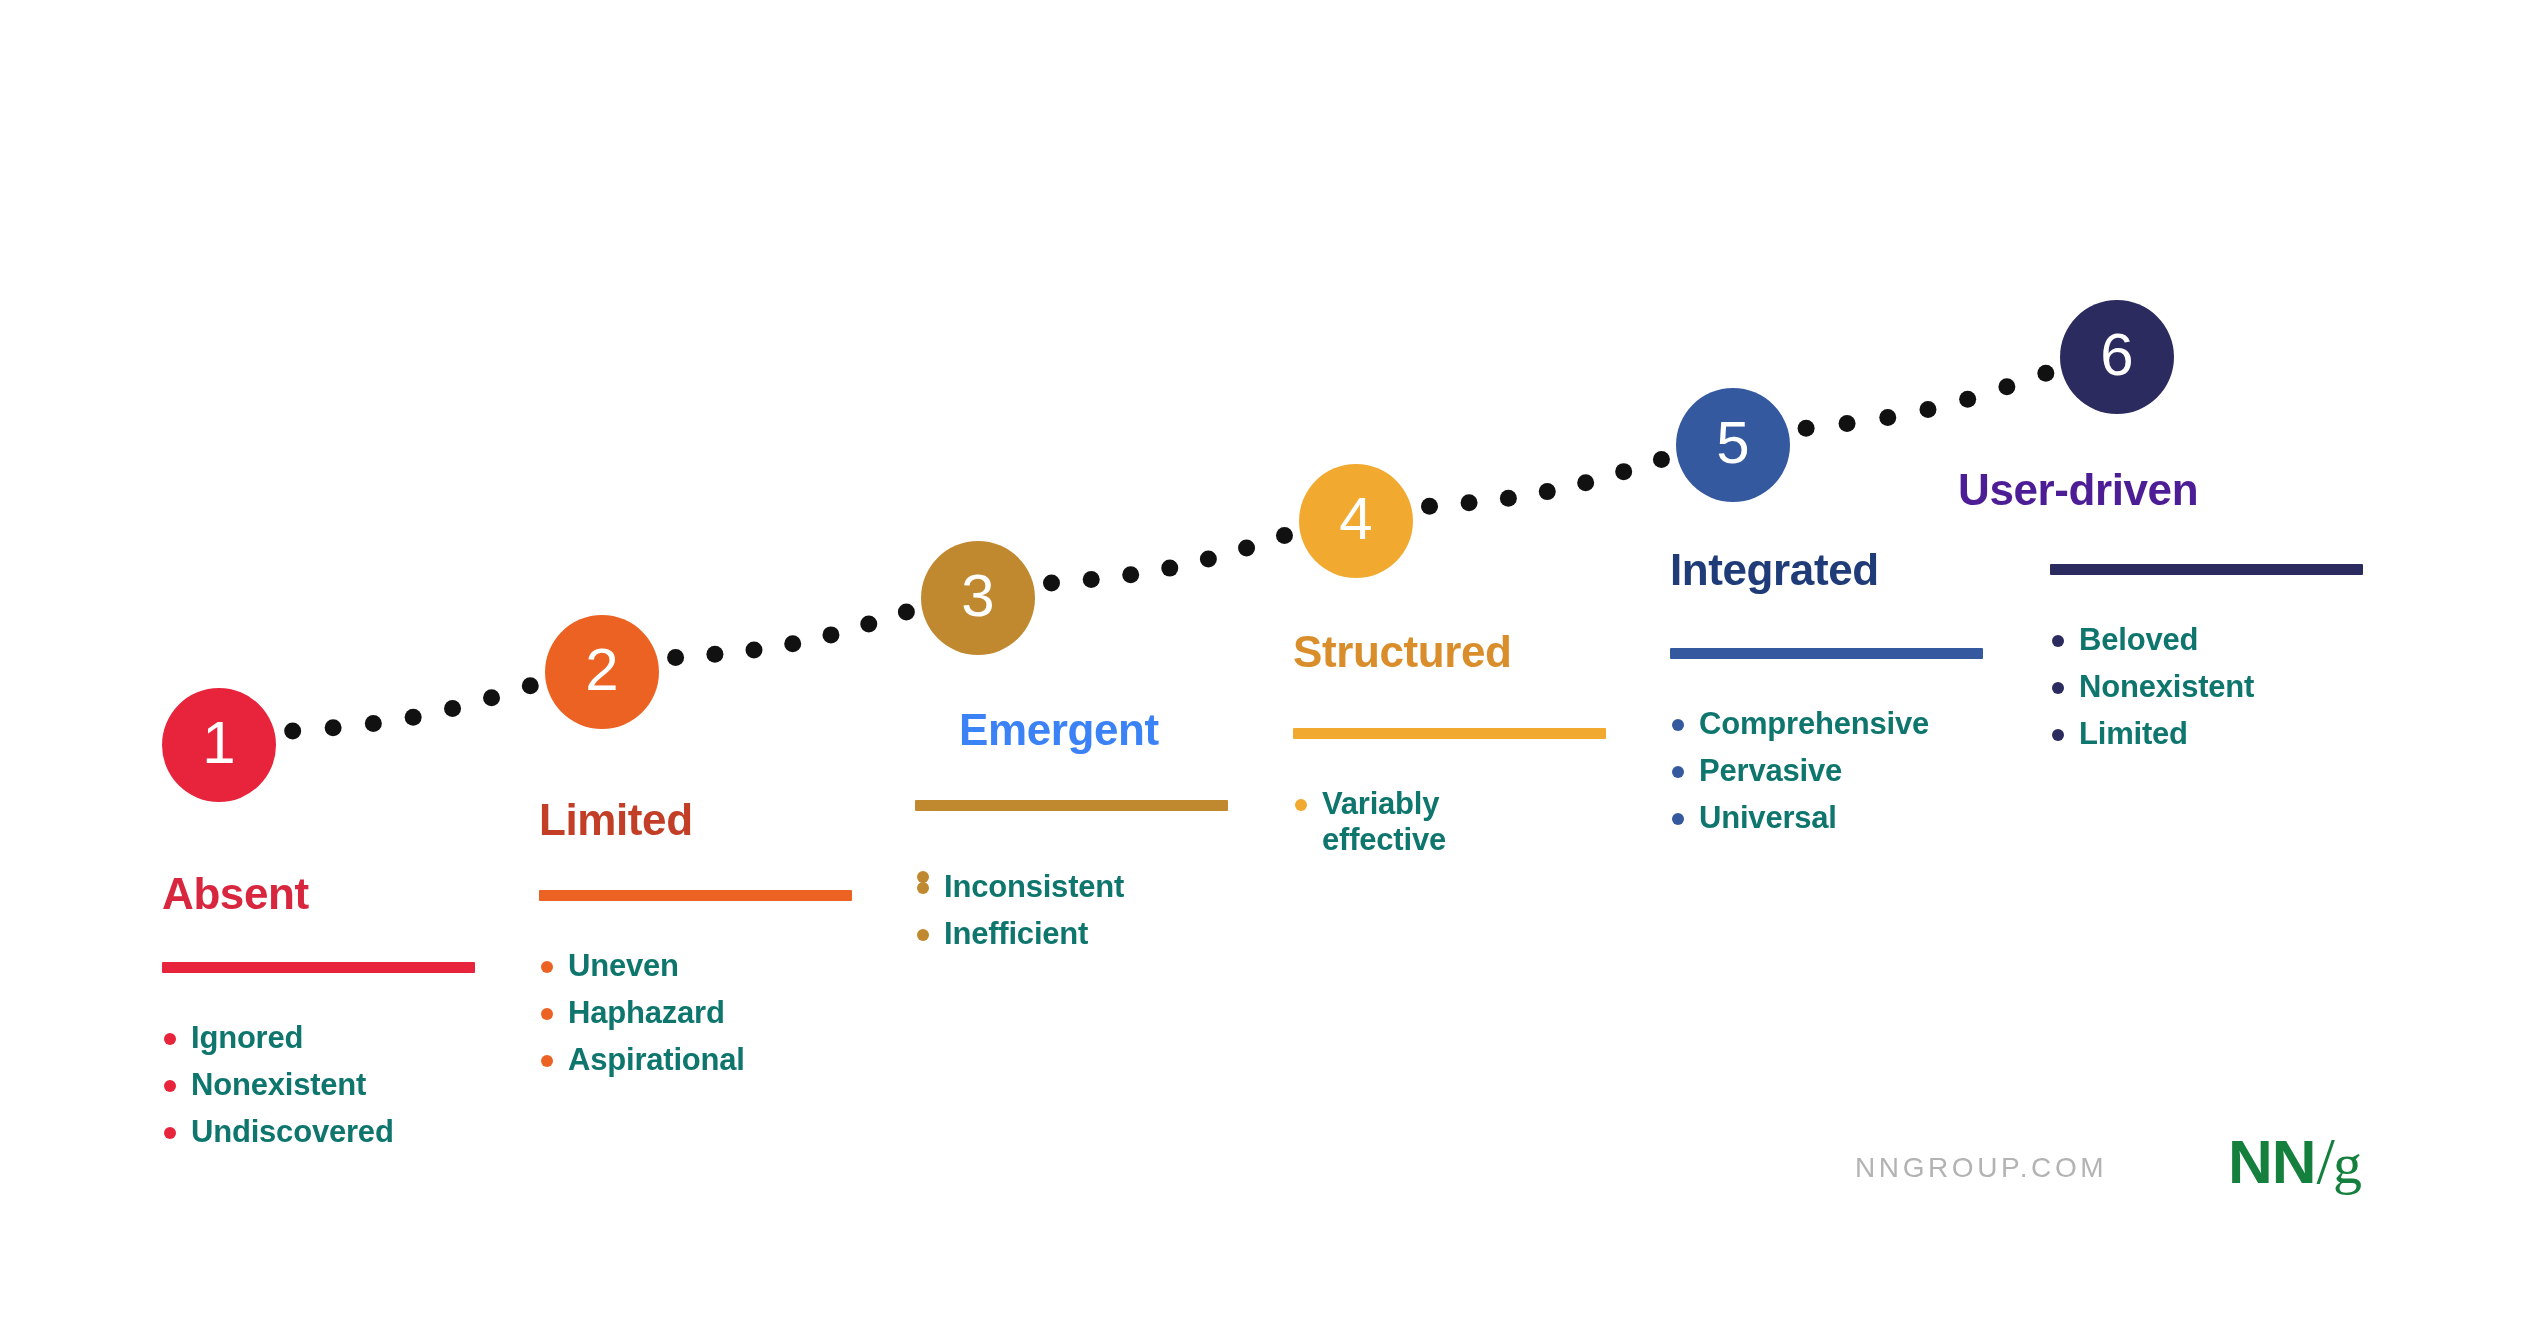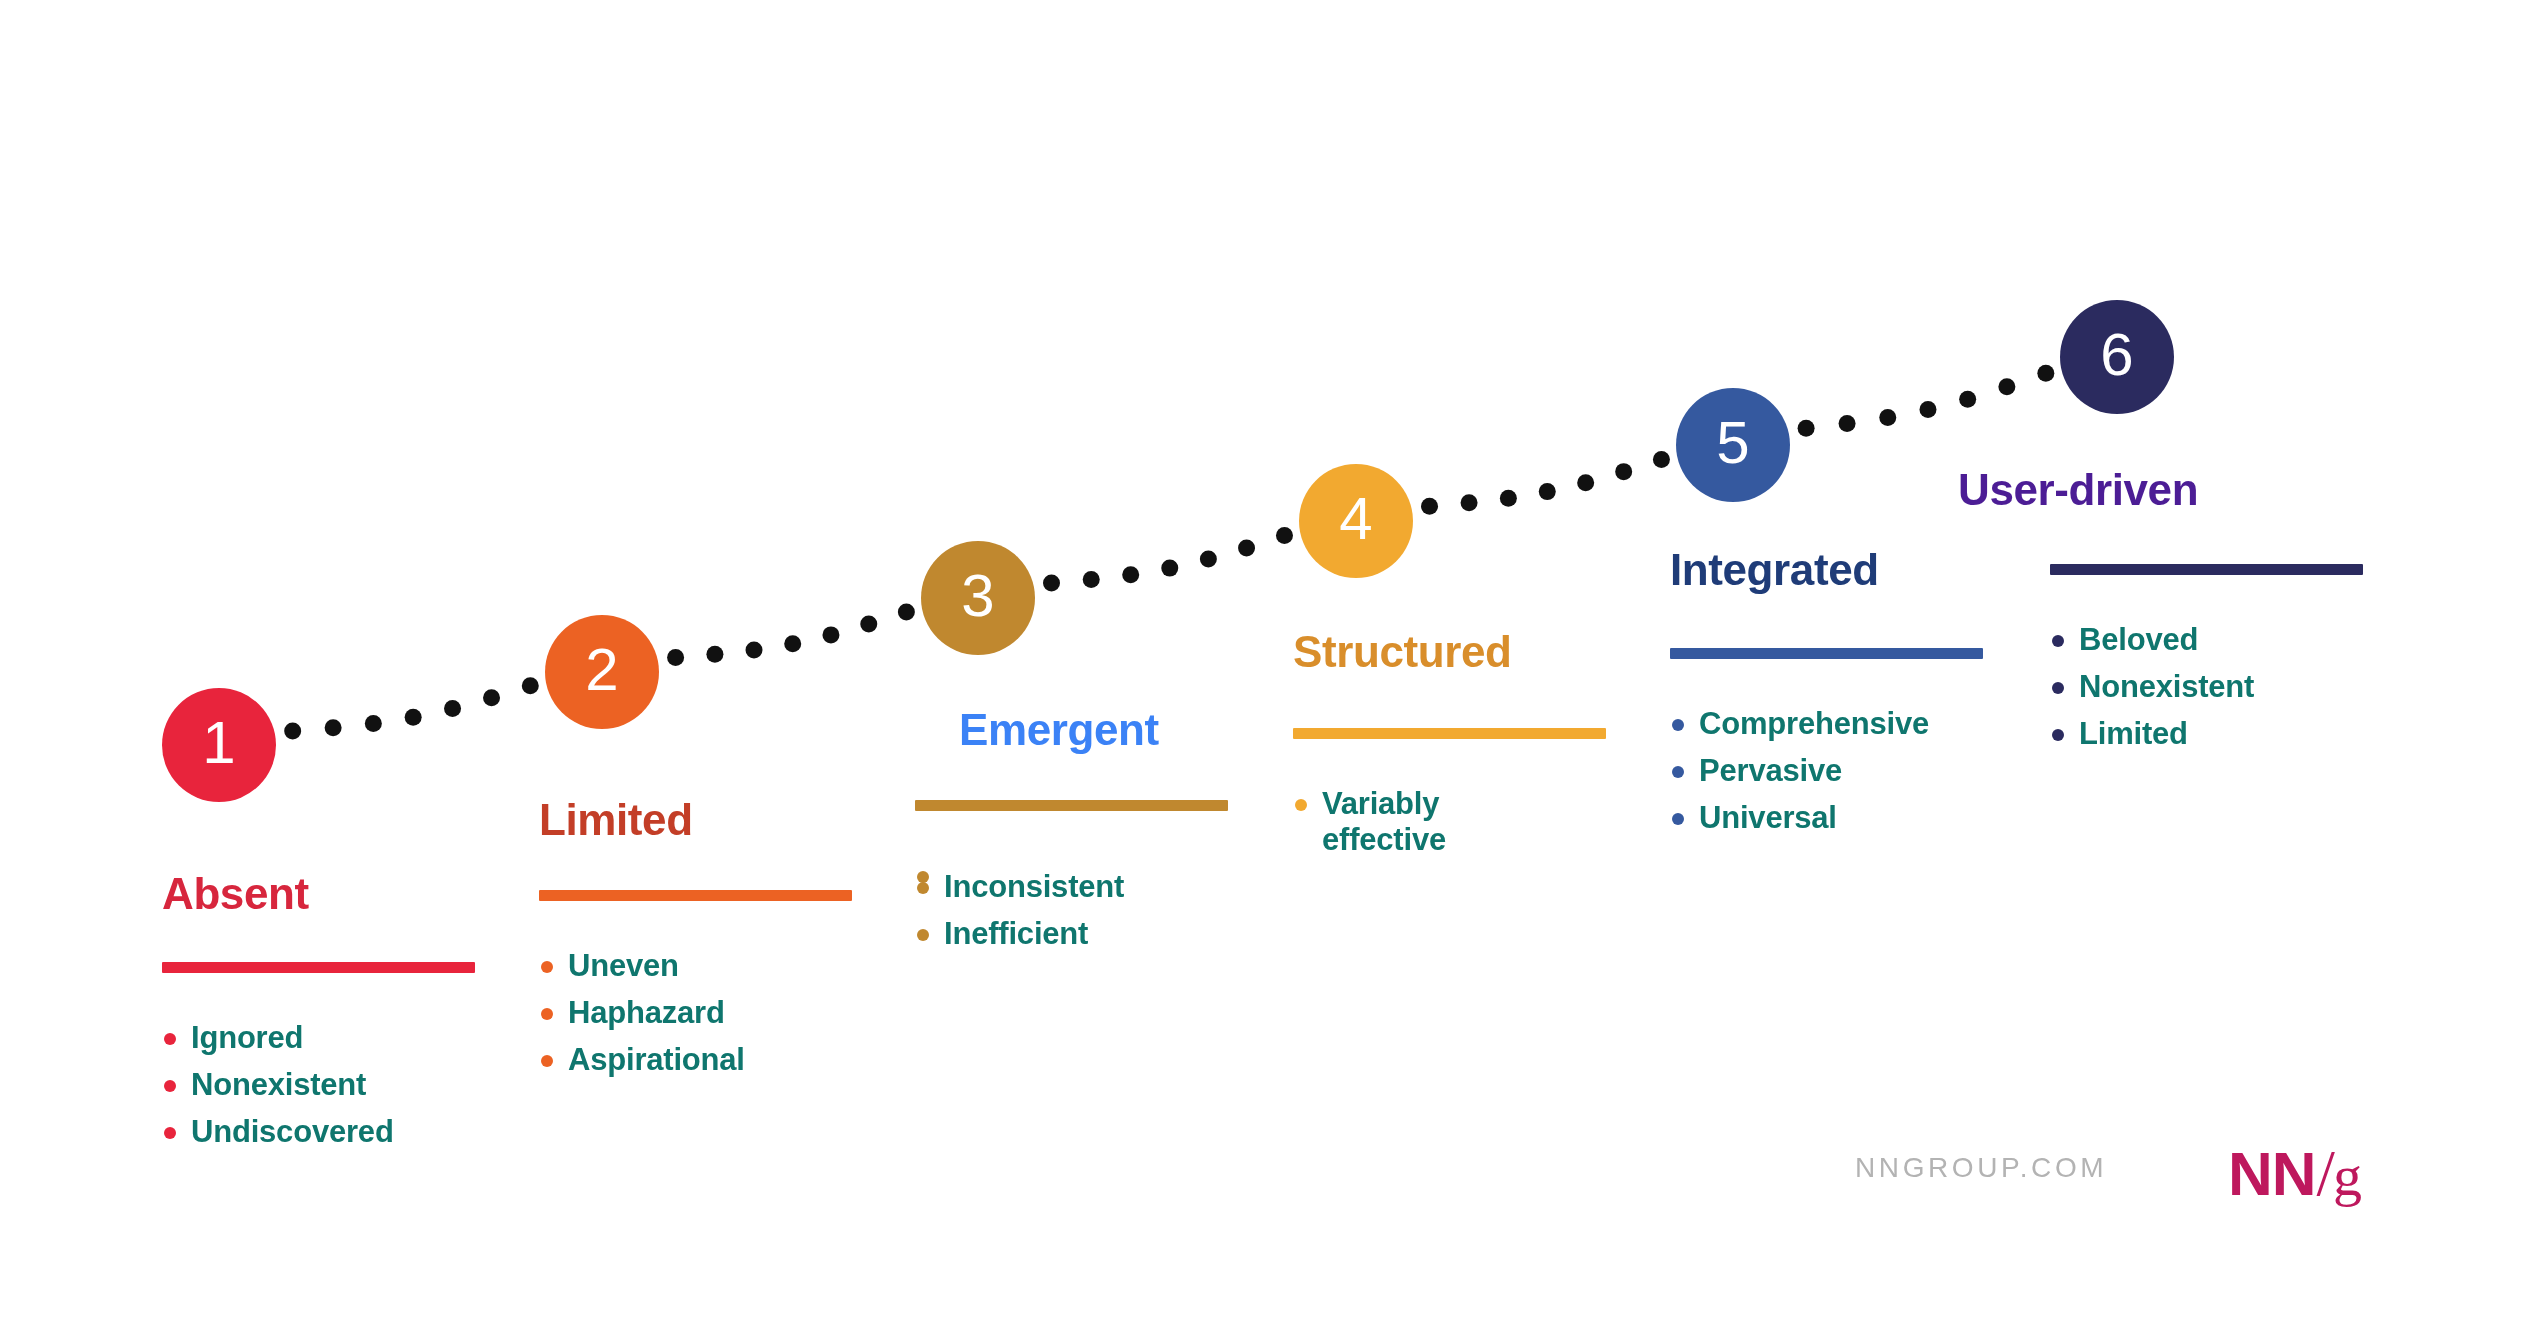--- a/index.html
+++ b/index.html
@@ -117,24 +117,23 @@
     top: 1152px;
     font-size: 28px;
     letter-spacing: 3.6px;
     color: #b3b3b3;
     font-weight: 400;
   }
   .logo {
     position: absolute;
     left: 2228px;
     top: 1128px;
-    color: #be185d;
+    color: #15803d;
     line-height: 1;
     white-space: nowrap;
-    margin-top: 12px;
   }
   .logo .nn {
     font-size: 62px;
     font-weight: 700;
     letter-spacing: -1px;
   }
   .logo .slash {
     font-size: 66px;
     font-weight: 300;
     font-family: "Liberation Serif", "DejaVu Serif", serif;

